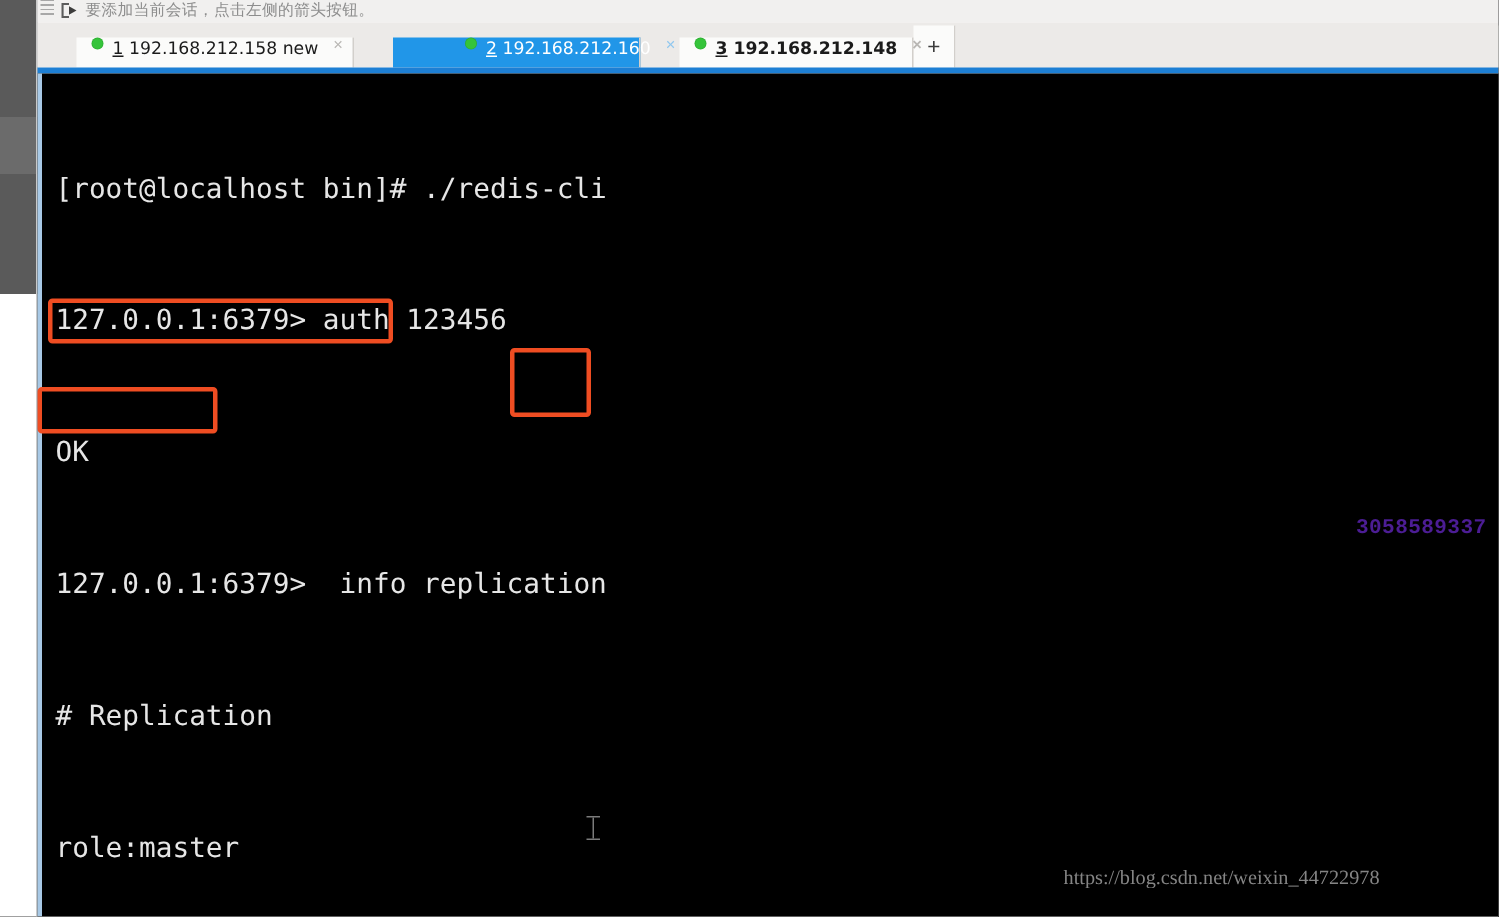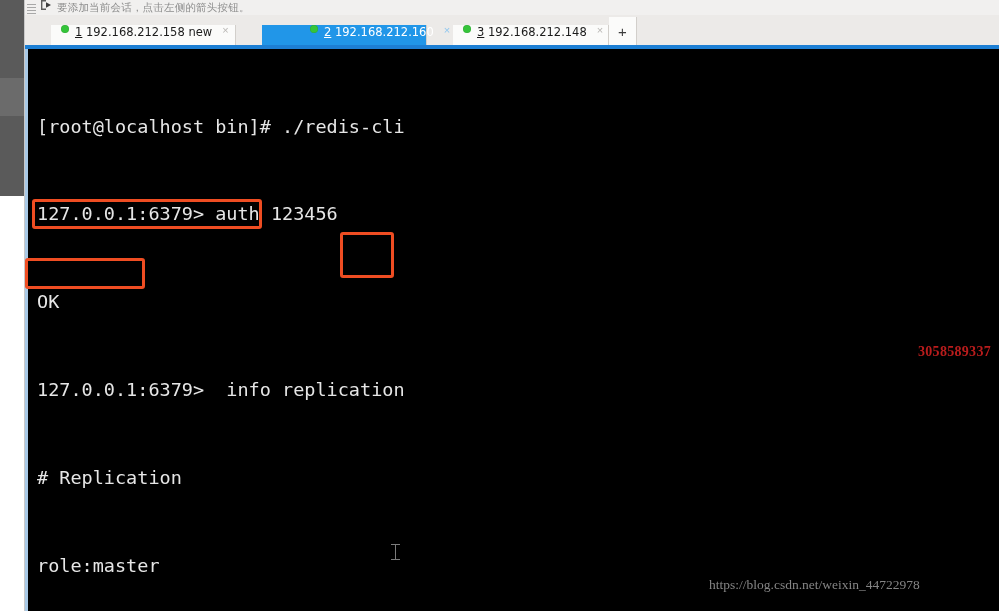--- a/index.html
+++ b/index.html
@@ -22,21 +22,21 @@
     position:absolute;left:0;top:196px;width:25px;height:415px;
     background:#ffffff;
   }
   #left-panel-edge{
     position:absolute;left:24px;top:0;width:1px;height:611px;background:#c9c9c9;
   }
   
   #hint-bar{
     position:absolute;left:25px;top:0;width:974px;height:15px;
     background:#f1f0ef;
-    display:flex;align-items:flex-end;
+    display:flex;align-items:flex-start;
     overflow:hidden;
   }
   #hint-grip{
     width:9px;height:11px;margin-left:2px;
     background:repeating-linear-gradient(to bottom,#9b9b9b 0 1px,transparent 1px 3px);
     opacity:.85;
   }
   #hint-icon{
     margin-left:4px;margin-right:5px;display:block;
   }
@@ -74,21 +74,21 @@
   }
   .tab.active .tab-label{ color:#ffffff; }
   .tab .tab-label .num{ text-decoration:underline; }
   .tab .tab-close{
     margin-left:10px;font-size:11px;color:#b9b7b4;flex:none;
     line-height:1;
   }
   .tab.active .tab-close{ color:#8fc7ef; }
   #tab-1{ width:185px; }
   #tab-2{ width:165px; }
-  #tab-3{ width:156px; }
+  #tab-3{ width:156px;font-weight:bold; }
   #tab-add{
     width:27px;height:28px;
     display:flex;align-items:center;justify-content:center;
     background:#fbfbfa;border-right:1px solid #d2cfcb;
     font-size:15px;color:#3c3c3c;line-height:1;
   }
   #tab-rest{
     flex:1;height:28px;background:#eceae8;
   }
   #tab-underline{
@@ -119,22 +119,22 @@
     border-radius:3px;
     box-sizing:border-box;
     pointer-events:none;
   }
   #box-role{ left:32px; top:199px; width:230px; height:30px; }
   #box-slave{ left:25px; top:258px; width:120px; height:31px; }
   #box-158{ left:340px; top:232px; width:54px; height:46px; }
   
   #wm-number{
     position:absolute;right:8px;top:344px;
-    font-family:Liberation Serif, serif;
-    font-weight:bold;font-size:14px;color:#b91c1c;
+    font-family:Liberation Mono, monospace;
+    font-weight:bold;font-size:14px;color:#4c1d95;
     letter-spacing:.3px;
   }
   #wm-url{
     position:absolute;left:709px;top:577px;
     font-family:Liberation Serif, serif;
     font-size:13.5px;color:#8d8d8d;
     white-space:nowrap;
     opacity:.95;
   }
   

